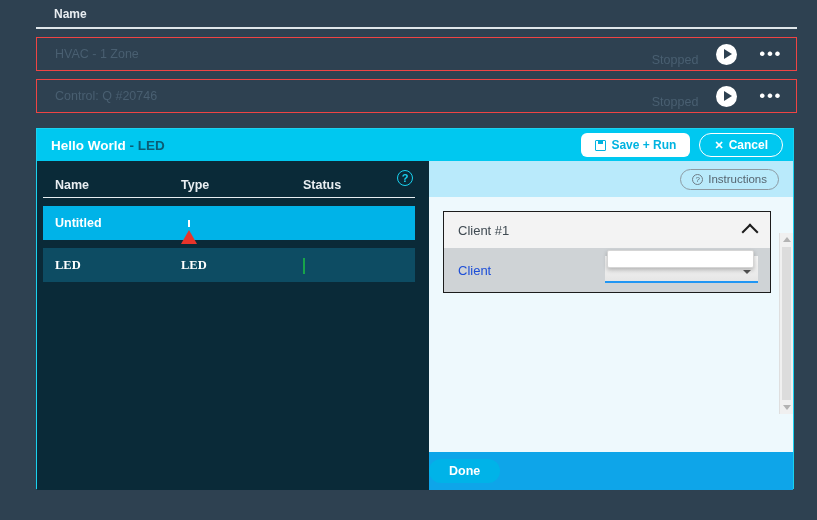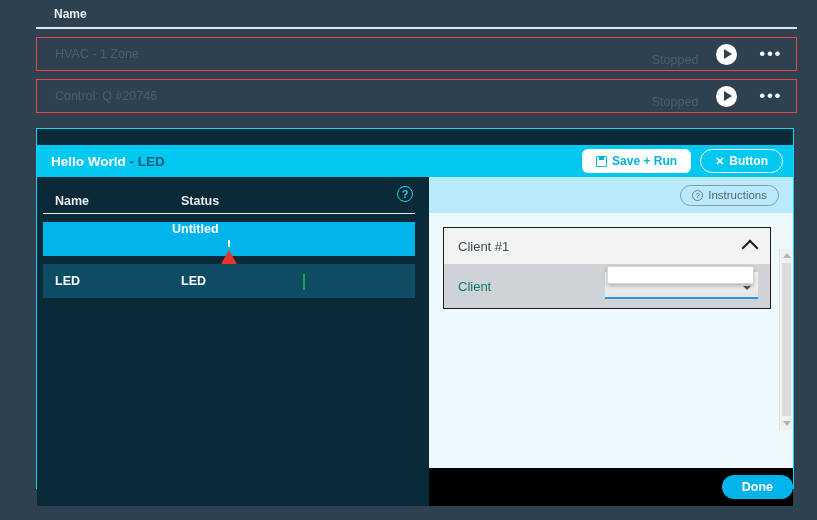--- a/index.html
+++ b/index.html
@@ -43,21 +43,21 @@
 
   
   .modal {
     position: absolute; left: 36px; top: 128px;
     width: 758px; height: 361px;
     border: 1px solid #19d2f0;
     background: #0a2a38;
   }
   .modal-title-bar {
     height: 32px; background: #00c8f0;
-    display: flex; align-items: center; padding: 0 10px 0 14px; margin-top: 16px;
+    display: flex; align-items: center; padding: 0 10px 0 14px;
   }
   .modal-title { font-size: 13.5px; font-weight: bold; color: #ffffff; }
   .modal-title .sub { color: #0a5d75; font-weight: bold; }
   .title-actions { margin-left: auto; display: flex; gap: 9px; align-items: center; }
   .btn-pill {
     height: 24px; border-radius: 12px; display: flex; align-items: center;
     gap: 5px; padding: 0 14px; font-size: 12px; font-weight: bold;
     white-space: nowrap;
   }
   .btn-save { background: #ffffff; color: #00b3e0; border-radius: 6px; }
@@ -88,22 +88,22 @@
     border-bottom: 1.5px solid #e7eef2;
     color: #e9eef2; font-size: 12.5px; font-weight: bold;
   }
   .c-name { width: 138px; padding-left: 12px; }
   .c-type { width: 122px; }
   .c-stat { flex: 1; }
   .tbl-row {
     margin: 8px 14px 0 6px; height: 34px; display: flex; align-items: center;
     font-size: 12.5px; font-weight: bold; color: #ffffff;
   }
-  .tbl-row.selected { background: #00b3e8; flex-direction: column; }
-  .tbl-row.plain { background: #0d4c63; }
+  .tbl-row.selected { background: #00b3e8; }
+  .tbl-row.plain { background: #0d4c63; font-family: Liberation Serif, serif; }
   .warn-tri {
     width: 0; height: 0; position: relative;
     border-left: 8px solid transparent; border-right: 8px solid transparent;
     border-bottom: 14px solid #e8342a;
   }
   .warn-tri::after {
     content: ""; position: absolute; left: -1px; top: 4px;
     width: 2px; height: 7px; background: #ffffff;
   }
   .check {
@@ -133,38 +133,38 @@
     height: 36px; background: #f3f3f3; display: flex; align-items: center;
     padding: 0 14px; color: #3f4a52; font-size: 13px;
   }
   .chevron-up {
     margin-left: auto; width: 12px; height: 12px;
     border-left: 2px solid #1c1c1c; border-top: 2px solid #1c1c1c;
     transform: rotate(45deg); margin-top: 4px;
   }
   .acc-row {
     height: 44px; background: #cfd3d6; display: flex; align-items: center;
-    padding: 0 14px; color: #0f766e; font-size: 13px; position: relative;
+    padding: 0 14px; color: #1d4ed8; font-size: 13px; position: relative;
   }
   .select-field {
     position: absolute; left: 161px; right: 12px; top: 8px; height: 27px;
     background: linear-gradient(#f7f7f7, #e6e6e6);
     border-bottom: 2px solid #2196f3;
   }
   .select-caret {
     position: absolute; right: 7px; top: 14px; width: 0; height: 0;
     border-left: 4px solid transparent; border-right: 4px solid transparent;
     border-top: 4px solid #555;
   }
   .dropdown-open {
     position: absolute; left: 163px; right: 16px; top: 2px; height: 18px;
     background: #ffffff; border: 1px solid #d5d5d5; border-radius: 2px;
     box-shadow: 0 2px 4px rgba(0,0,0,.25);
   }
-  .done-bar { height: 38px; background: #000000; display: flex; align-items: center; justify-content: flex-end; }
+  .done-bar { height: 38px; background: #0ea5e9; display: flex; align-items: center; justify-content: flex-start; }
   .btn-done {
     background: #00b3e8; color: #ffffff; border-radius: 13px;
     height: 24px; padding: 0 20px; font-size: 12.5px; font-weight: bold;
     display: flex; align-items: center;
   }
 
   
   .vscroll {
     position: absolute; right: 0; top: 36px; width: 14px; bottom: 38px;
     background: #f0f0f0; border-left: 1px solid #dfdfdf;
@@ -208,32 +208,33 @@
       <div class="modal-title">
         <span>Hello World</span><span class="sub"> - LED</span>
       </div>
       <div class="title-actions">
         <div class="btn-pill btn-save">
           <span class="floppy"></span>
           <span>Save + Run</span>
         </div>
         <div class="btn-pill btn-cancel">
           <span class="xmark">✕</span>
-          <span>Button</span>
+          <span>Cancel</span>
         </div>
       </div>
     </div>
 
     <div class="modal-body">
 
       <div class="left-pane">
         <div class="help-circle">?</div>
 
         <div class="tbl-head">
           <span class="c-name">Name</span>
+          <span class="c-type">Type</span>
           <span class="c-stat">Status</span>
         </div>
 
         <div class="tbl-row selected">
           <span class="c-name">Untitled</span>
           <span class="c-stat">
             <span class="warn-tri"></span>
           </span>
         </div>
 

